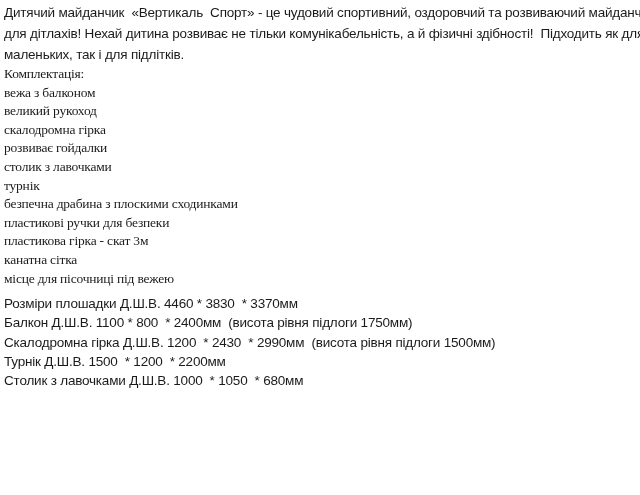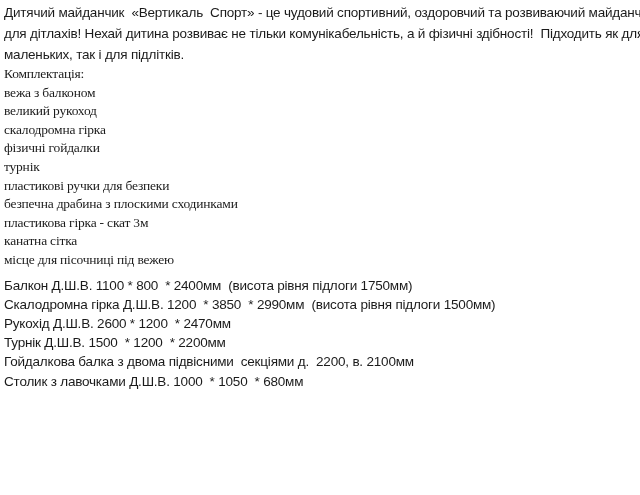--- a/index.html
+++ b/index.html
@@ -45,31 +45,31 @@
     <div class="line">Дитячий майданчик  «Вертикаль  Спорт» - це чудовий спортивний, оздоровчий та розвиваючий майданчик</div>
     <div class="line">для дітлахів! Нехай дитина розвиває не тільки комунікабельність, а й фізичні здібності!  Підходить як для самих</div>
     <div class="line">маленьких, так і для підлітків.</div>
   </div>
 
   <div class="equipment">
     <div class="line">Комплектація:</div>
     <div class="line">вежа з балконом</div>
     <div class="line">великий рукоход</div>
     <div class="line">скалодромна гірка</div>
-    <div class="line">фізичні гойдалки</div>
+    <div class="line">розвиває гойдалки</div>
+    <div class="line">столик з лавочками</div>
     <div class="line">турнік</div>
+    <div class="line">безпечна драбина з плоскими сходинками</div>
     <div class="line">пластикові ручки для безпеки</div>
-    <div class="line">безпечна драбина з плоскими сходинками</div>
     <div class="line">пластикова гірка - скат 3м</div>
     <div class="line">канатна сітка</div>
     <div class="line">місце для пісочниці під вежею</div>
   </div>
 
   <div class="specs">
+    <div class="line">Розміри плошадки Д.Ш.В. 4460 * 3830  * 3370мм</div>
     <div class="line">Балкон Д.Ш.В. 1100 * 800  * 2400мм  (висота рівня підлоги 1750мм)</div>
-    <div class="line">Скалодромна гірка Д.Ш.В. 1200  * 3850  * 2990мм  (висота рівня підлоги 1500мм)</div>
-    <div class="line">Рукохід Д.Ш.В. 2600 * 1200  * 2470мм</div>
+    <div class="line">Скалодромна гірка Д.Ш.В. 1200  * 2430  * 2990мм  (висота рівня підлоги 1500мм)</div>
     <div class="line">Турнік Д.Ш.В. 1500  * 1200  * 2200мм</div>
-    <div class="line">Гойдалкова балка з двома підвісними  секціями д.  2200, в. 2100мм</div>
     <div class="line">Столик з лавочками Д.Ш.В. 1000  * 1050  * 680мм</div>
   </div>
 
 </div>
 
 </body></html>

